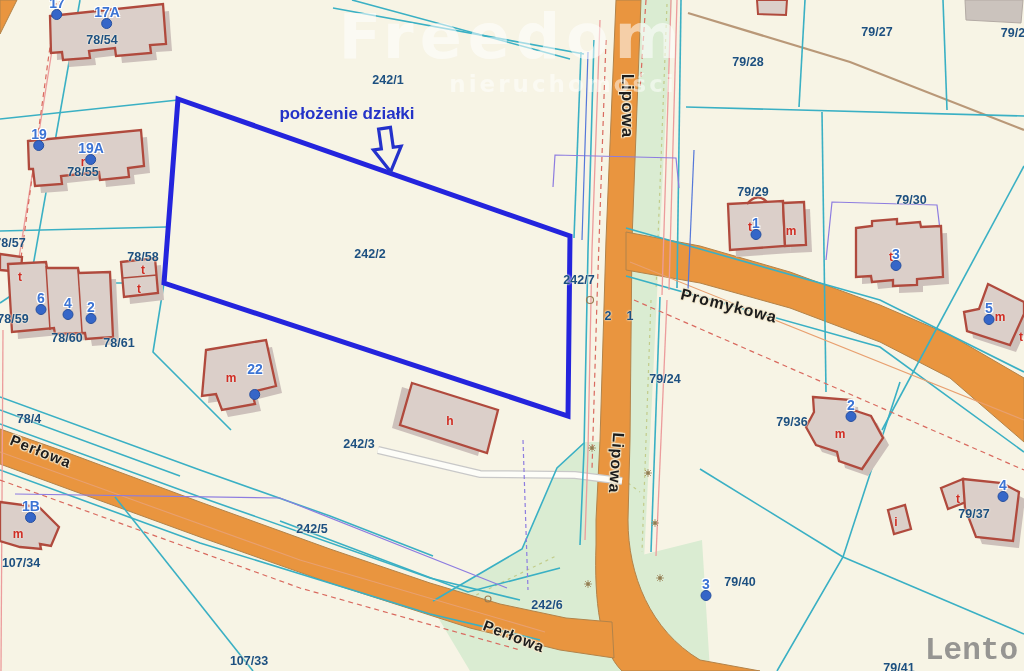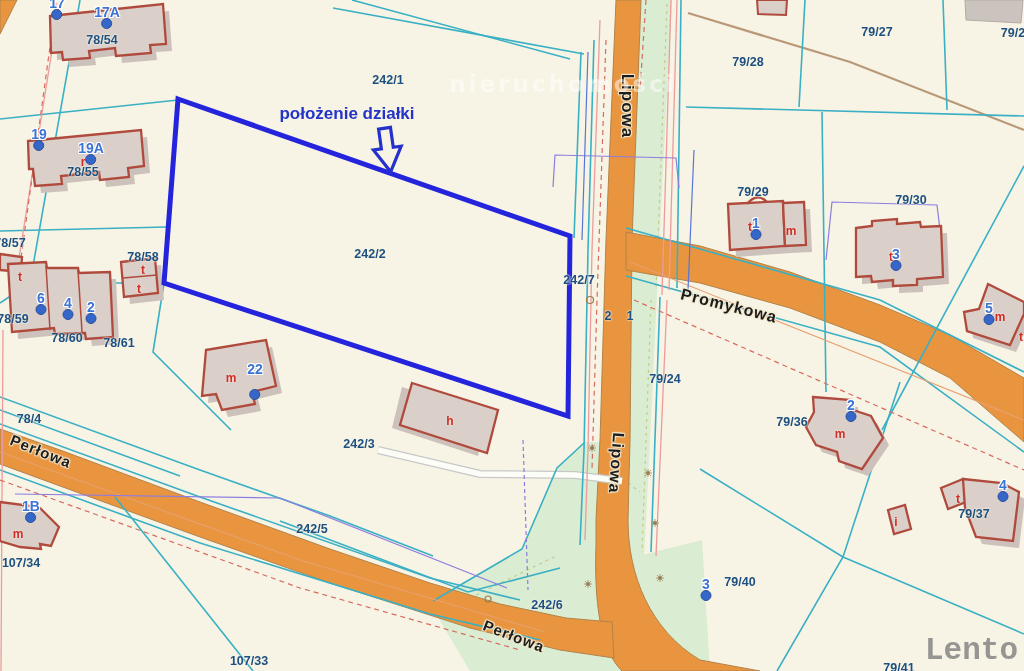--- a/index.html
+++ b/index.html
@@ -313,20 +313,21 @@
         <i class="dot"></i>
       </span>
       <span class="lbl lbl-house" style="left: 706px; top: 589px;">
         <b>3</b>
         <i class="dot"></i>
       </span>
     </div>
 
 <div id="annotation">położenie działki</div>
 
+<div class="wm-brand">Freedom</div>
 <div class="wm-tagline">nieruchomości</div>
 
 <div class="wm-lento">
   <span class="txt">Lento</span>
 
 </div>
 
 </div>
 
 </body></html>

